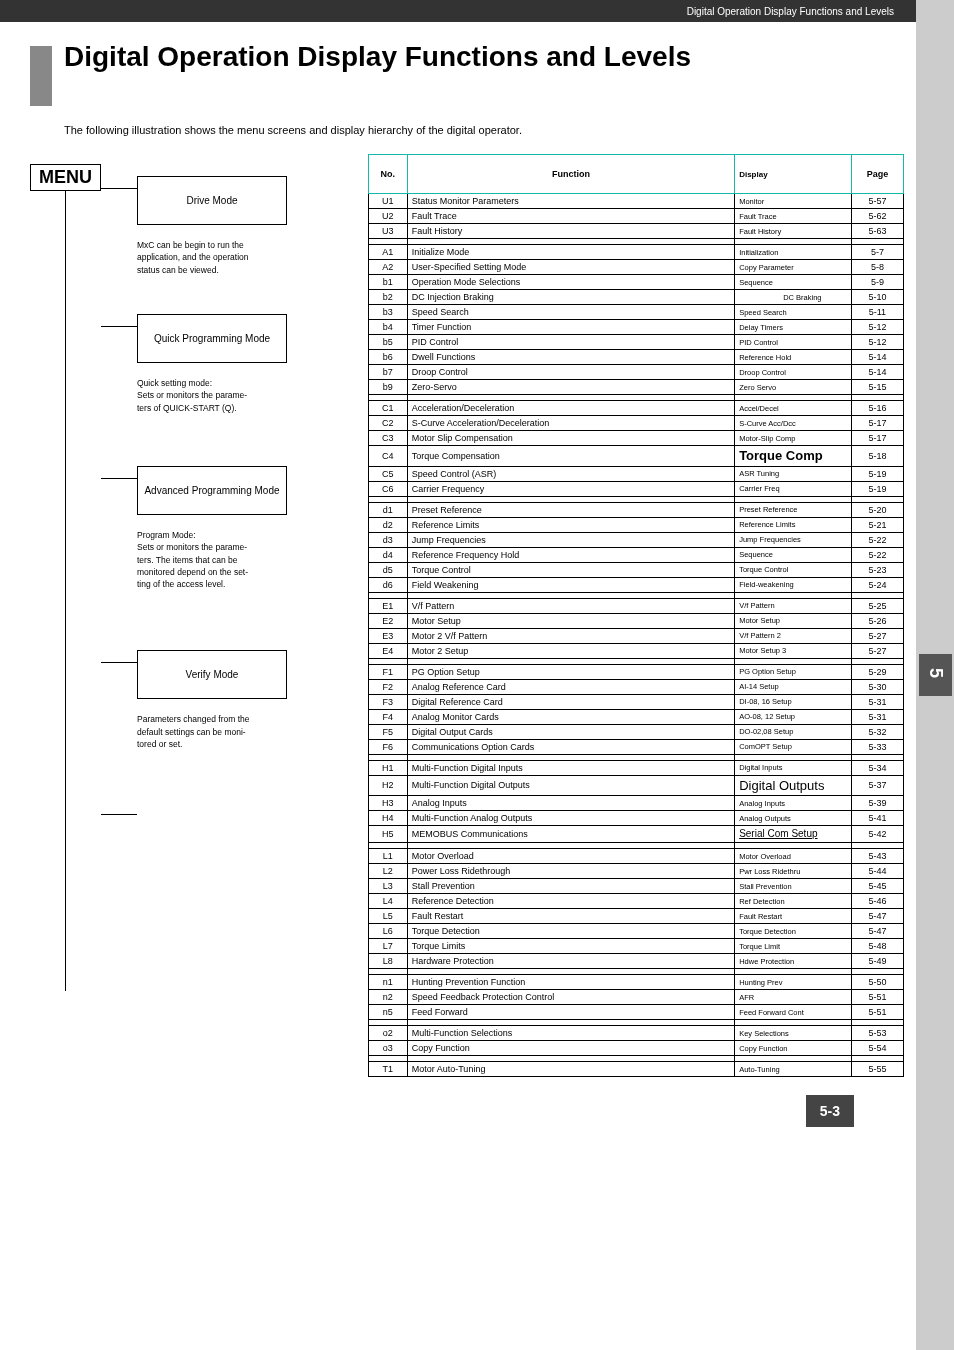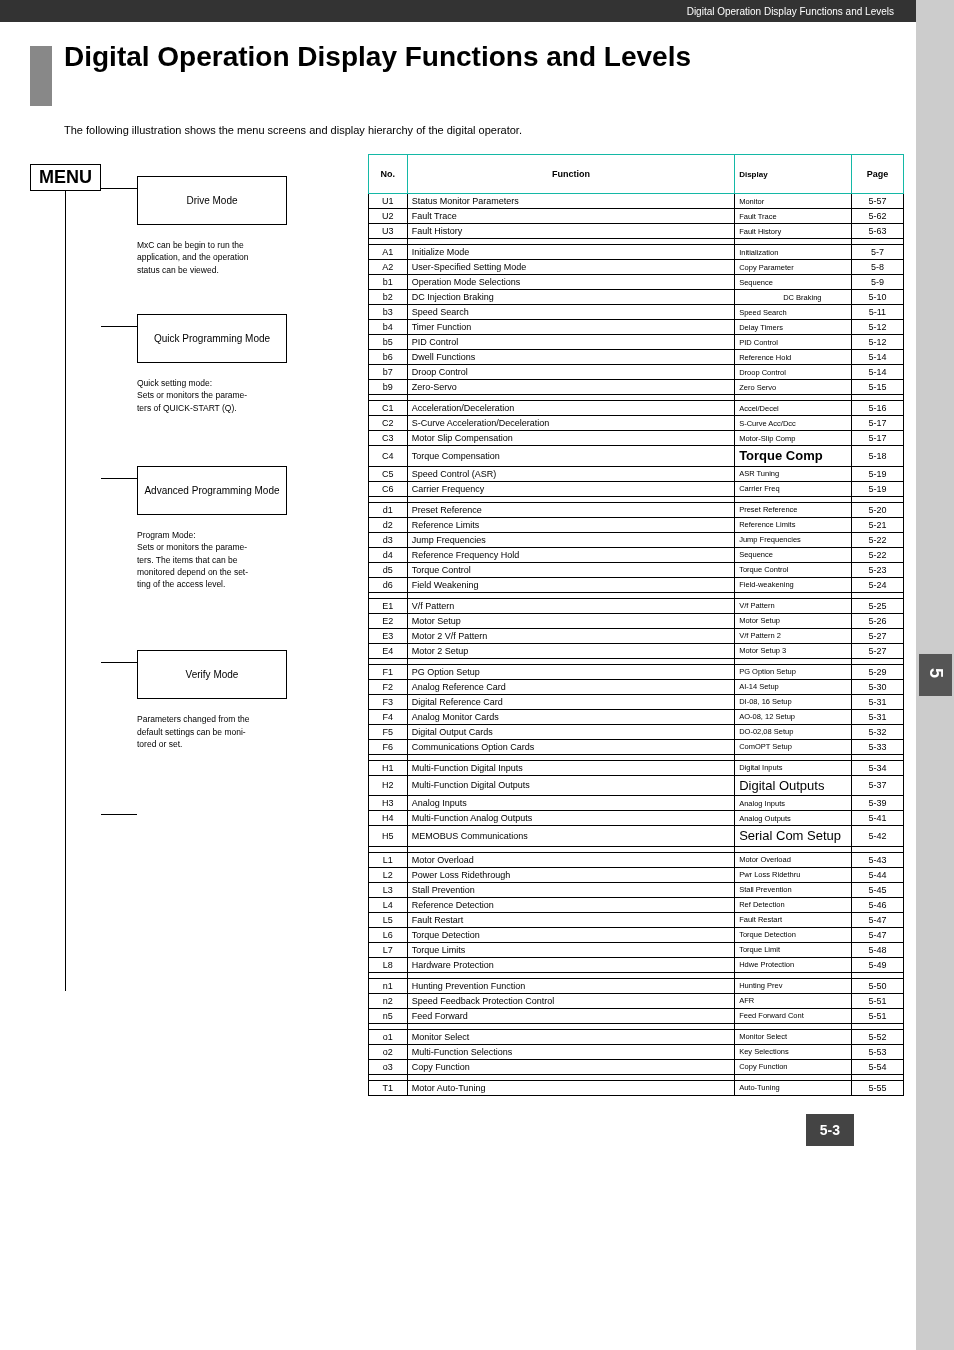--- a/index.html
+++ b/index.html
@@ -499,21 +499,21 @@
             </tr>
             <tr>
               <td class="col-no">H4</td>
               <td class="col-func">Multi-Function Analog Outputs</td>
               <td class="col-disp" style="font-size: 7.5px; line-height: 1.2;">Analog Outputs</td>
               <td class="col-page">5-41</td>
             </tr>
             <tr>
               <td class="col-no">H5</td>
               <td class="col-func">MEMOBUS Communications</td>
-              <td class="col-disp" style="font-size: 13px; line-height: 1.2;">Serial Com Setup</td>
+              <td class="col-disp" style="font-size: 10px; line-height: 1.2; text-decoration: underline;">Serial Com Setup</td>
               <td class="col-page">5-42</td>
             </tr>
             <tr style="height: 6px;">
               <td style="border: 1px solid rgb(0, 0, 0);"></td>
               <td style="border: 1px solid rgb(0, 0, 0);"></td>
               <td style="border: 1px solid rgb(0, 0, 0);"></td>
               <td style="border: 1px solid rgb(0, 0, 0);"></td>
             </tr>
             <tr>
               <td class="col-no">L1</td>
@@ -587,26 +587,20 @@
               <td class="col-disp" style="font-size: 7.5px; line-height: 1.2;">Feed Forward Cont</td>
               <td class="col-page">5-51</td>
             </tr>
             <tr style="height: 6px;">
               <td style="border: 1px solid rgb(0, 0, 0);"></td>
               <td style="border: 1px solid rgb(0, 0, 0);"></td>
               <td style="border: 1px solid rgb(0, 0, 0);"></td>
               <td style="border: 1px solid rgb(0, 0, 0);"></td>
             </tr>
             <tr>
-              <td class="col-no">o1</td>
-              <td class="col-func">Monitor Select</td>
-              <td class="col-disp" style="font-size: 7.5px; line-height: 1.2;">Monitor Select</td>
-              <td class="col-page">5-52</td>
-            </tr>
-            <tr>
               <td class="col-no">o2</td>
               <td class="col-func">Multi-Function Selections</td>
               <td class="col-disp" style="font-size: 7.5px; line-height: 1.2;">Key Selections</td>
               <td class="col-page">5-53</td>
             </tr>
             <tr>
               <td class="col-no">o3</td>
               <td class="col-func">Copy Function</td>
               <td class="col-disp" style="font-size: 7.5px; line-height: 1.2;">Copy Function</td>
               <td class="col-page">5-54</td>

